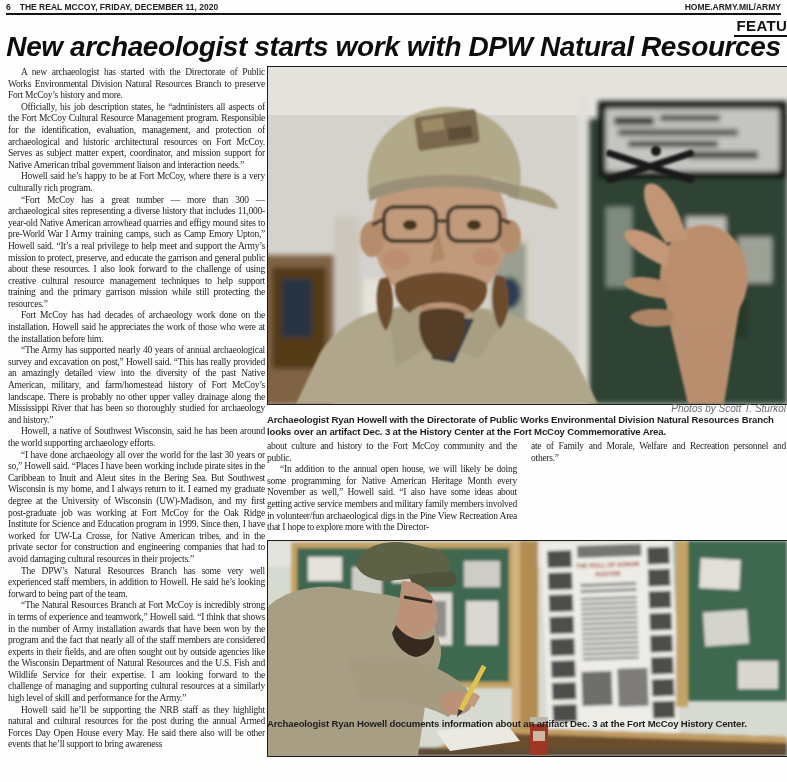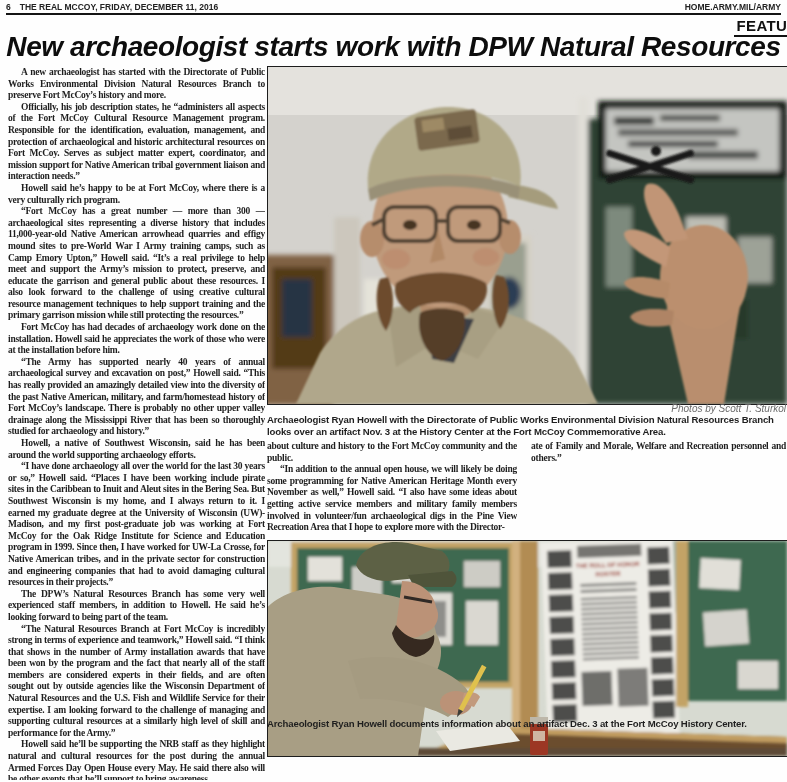--- a/index.html
+++ b/index.html
@@ -17,21 +17,21 @@
   .section-label{position:absolute;left:16px;top:17px;width:787px;text-align:right;padding-left:8px;}
   .section-label span{display:inline-block;font-family:"Liberation Sans",sans-serif;
             font-weight:bold;font-size:15px;letter-spacing:.4px;color:#111;
             border-bottom:2px solid #111;padding:0 2px 1px;}
   .headline{position:absolute;left:0;top:32px;width:787px;margin:0;text-align:center;
             font-family:"Liberation Sans","DejaVu Sans",sans-serif;font-style:italic;
             font-weight:bold;font-size:28px;line-height:30px;letter-spacing:-.4px;color:#0d0d0d;}
 
   
   .col{position:absolute;font-size:9.5px;line-height:11.6px;letter-spacing:-.25px;
-       text-align:justify;color:#1e1e1e;overflow:hidden;font-weight:bold;}
+       text-align:justify;color:#1e1e1e;overflow:hidden;}
   .col p{margin:0;text-indent:13px;}
   .col p.noindent{text-indent:0;}
   .col1{left:8px;top:67px;width:257px;height:713px;}
   .col2{left:267px;top:441px;width:250px;height:97px;}
   .col3{left:531px;top:441px;width:255px;height:97px;}
   .article-note{font-family:"Liberation Sans",sans-serif;font-style:italic;
                 font-size:9.3px;line-height:11.6px;letter-spacing:-.2px;color:#222;}
 
   
   .photo{position:absolute;border:1px solid #1d1d1d;background:#cfcdc6;overflow:hidden;}
@@ -47,21 +47,21 @@
   .cap2{top:718px;height:13px;overflow:hidden;}
 </style>
 </head>
 <body>
 
 <div class="page">
 
   <header class="masthead">
     <div class="mh-left">
       <span>6</span>
-      <span>THE REAL MCCOY, FRIDAY, DECEMBER 11, 2016</span>
+      <span>THE REAL MCCOY, FRIDAY, DECEMBER 11, 2020</span>
     </div>
     <div class="mh-right">HOME.ARMY.MIL/ARMY</div>
   </header>
 
   <div class="section-label">
     <span>FEATURE</span>
   </div>
 
   <h1 class="headline">New archaeologist starts work with DPW Natural Resources Branch</h1>
 
@@ -155,21 +155,21 @@
           <rect x="-46" y="-4" width="92" height="7" rx="3" fill="#151515" transform="translate(382 100) rotate(-18)"></rect>
           <rect x="-46" y="-4" width="92" height="7" rx="3" fill="#151515" transform="translate(382 100) rotate(18)"></rect>
           <circle cx="388" cy="84" r="5" fill="#151515"></circle>
         </g>
       </g>
     </svg>
   </figure>
 
   <div class="credit">Photos by Scott T. Sturkol</div>
 
-  <div class="caption cap1">Archaeologist Ryan Howell with the Directorate of Public Works Environmental Division Natural Resources Branch looks over an artifact Nov. 3 at the History Center at the Fort McCoy Commemorative Area.</div>
+  <div class="caption cap1">Archaeologist Ryan Howell with the Directorate of Public Works Environmental Division Natural Resources Branch looks over an artifact Dec. 3 at the History Center at the Fort McCoy Commemorative Area.</div>
 
   <div class="col col2">
     <p class="noindent">about culture and history to the Fort McCoy community and the public.</p>
     <p>“In addition to the annual open house, we will likely be doing some programming for Native American Heritage Month every November as well,” Howell said. “I also have some ideas about getting active service members and military family members involved in volunteer/fun archaeological digs in the Pine View Recreation Area that I hope to explore more with the Director-</p>
   </div>
 
   <div class="col col3">
     <p class="noindent">ate of Family and Morale, Welfare and Recreation personnel and others.”</p>
   </div>
 

